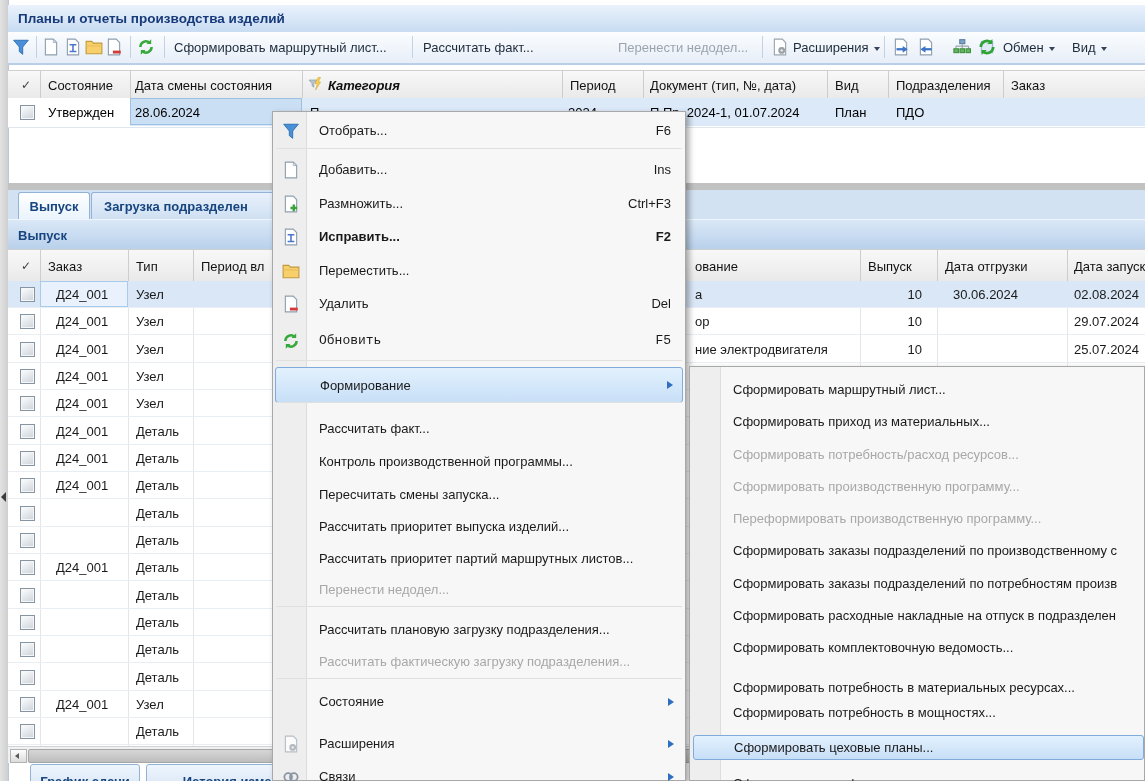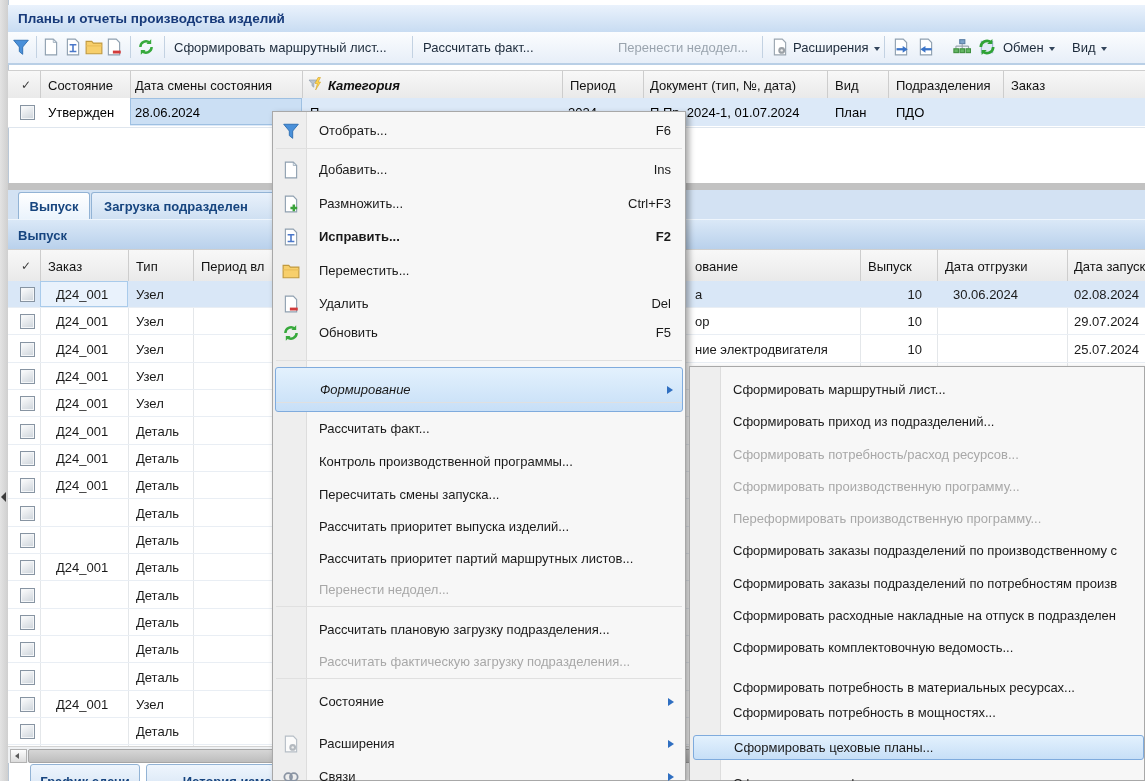--- a/index.html
+++ b/index.html
@@ -63,21 +63,21 @@
         font-weight:bold;color:#17457f;padding-bottom:4px;box-sizing:border-box;}
   
   .menu{left:272px;top:111px;width:414px;height:670px;background:#f7f7f7;border:1px solid #a8a8a8;
         box-shadow:3px 3px 6px rgba(0,0,0,.35);box-sizing:border-box;z-index:50;}
   .mstrip{position:absolute;left:0;top:0;bottom:0;width:33px;background:#eeeeee;border-right:1px solid #dddddd;}
   .mi{position:absolute;left:2px;right:2px;height:33px;display:flex;align-items:center;padding:0 12px 0 44px;box-sizing:border-box;color:#1a1a1a;}
   .mi .lbl{flex:0 1 auto;white-space:nowrap;overflow:hidden;}
   .mi .key{margin-left:auto;padding-left:16px;}
   .mi.dis{color:#a8a8a8;}
   .mi.b{font-weight:bold;}
-  .mi.hl{background:linear-gradient(#e3f1fd,#c7dff7);border:1px solid #7fabdd;border-radius:3px;height:45px;font-style:italic;}
+  .mi.hl{background:linear-gradient(#e3f1fd,#c7dff7);border:1px solid #7fabdd;border-radius:3px;height:36px;}
   .mic{position:absolute;left:7px;top:50%;transform:translateY(-50%);width:18px;height:18px;}
   .marr{position:absolute;right:9px;top:50%;transform:translateY(-50%);width:0;height:0;
         border-left:6px solid #2f6fc1;border-top:4.5px solid transparent;border-bottom:4.5px solid transparent;}
   .msep{position:absolute;left:3px;right:3px;height:1px;background:#e0e0e0;}
   
   .smenu{left:689px;top:366px;width:456px;height:415px;background:#f7f7f7;border:1px solid #a8a8a8;
          box-shadow:3px 3px 6px rgba(0,0,0,.35);box-sizing:border-box;z-index:51;}
   .sstrip{position:absolute;left:0;top:0;bottom:0;width:30px;background:#eeeeee;border-right:1px solid #dddddd;}
   .si{position:absolute;left:3px;right:0;height:32px;display:flex;align-items:center;padding-left:40px;box-sizing:border-box;color:#1a1a1a;white-space:nowrap;overflow:hidden;}
   .si.dis{color:#a8a8a8;}
@@ -470,21 +470,21 @@
     <div class="mi" style="top:175px;">
       <span class="mic">
           <svg width="18" height="18" viewBox="0 0 16 16">
             <path d="M3 1h7l3 3v11H3z" fill="#fff" stroke="#8fa0b0"></path>
             <path d="M7 12.5h7" stroke="#d23b3b" stroke-width="2.6" fill="none"></path>
           </svg>
         </span>
       <span class="lbl">Удалить</span>
       <span class="key">Del</span>
     </div>
-    <div class="mi" style="top:204px;">
+    <div class="mi" style="top:212px;font-family:Liberation Mono, monospace;">
       <span class="mic">
           <svg width="18" height="18" viewBox="0 0 16 16">
             <path d="M3 8a5 5 0 0 1 8.2-3.8" fill="none" stroke="#37a93c" stroke-width="2.2"></path>
             <path d="M12.6 1.2v4.2h-4.2z" fill="#37a93c"></path>
             <path d="M13 8a5 5 0 0 1-8.2 3.8" fill="none" stroke="#37a93c" stroke-width="2.2"></path>
             <path d="M3.4 14.8v-4.2h4.2z" fill="#37a93c"></path>
           </svg>
         </span>
       <span class="lbl">Обновить</span>
       <span class="key">F5</span>
@@ -547,21 +547,21 @@
       <span class="marr"></span>
     </div>
   </div>
 
   <div class="ab smenu">
     <div class="sstrip"></div>
     <div class="si" style="top:6px;">
         <span>Сформировать маршрутный лист...</span>
       </div>
     <div class="si" style="top:38px;">
-        <span>Сформировать приход из подразделений...</span>
+        <span>Сформировать приход из материальных...</span>
       </div>
     <div class="si dis" style="top:71px;">
         <span>Сформировать потребность/расход ресурсов...</span>
       </div>
     <div class="si dis" style="top:103px;">
         <span>Сформировать производственную программу...</span>
       </div>
     <div class="si dis" style="top:135px;">
         <span>Переформировать производственную программу...</span>
       </div>

